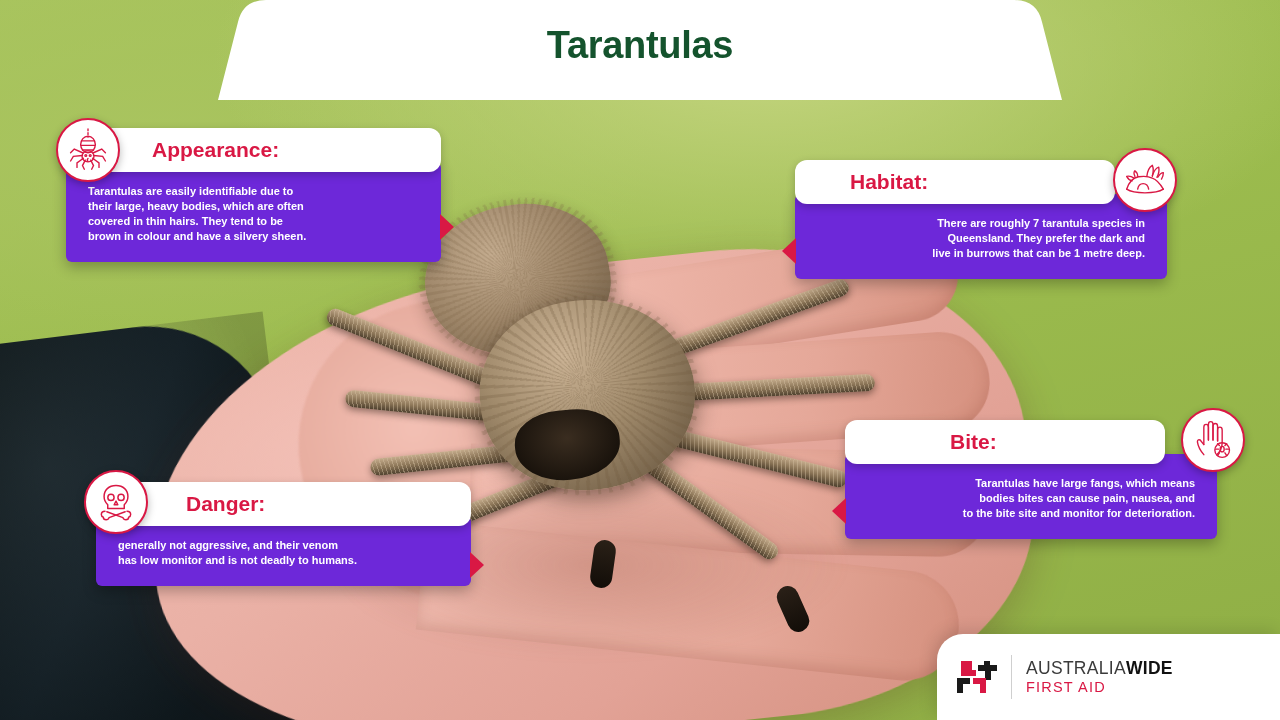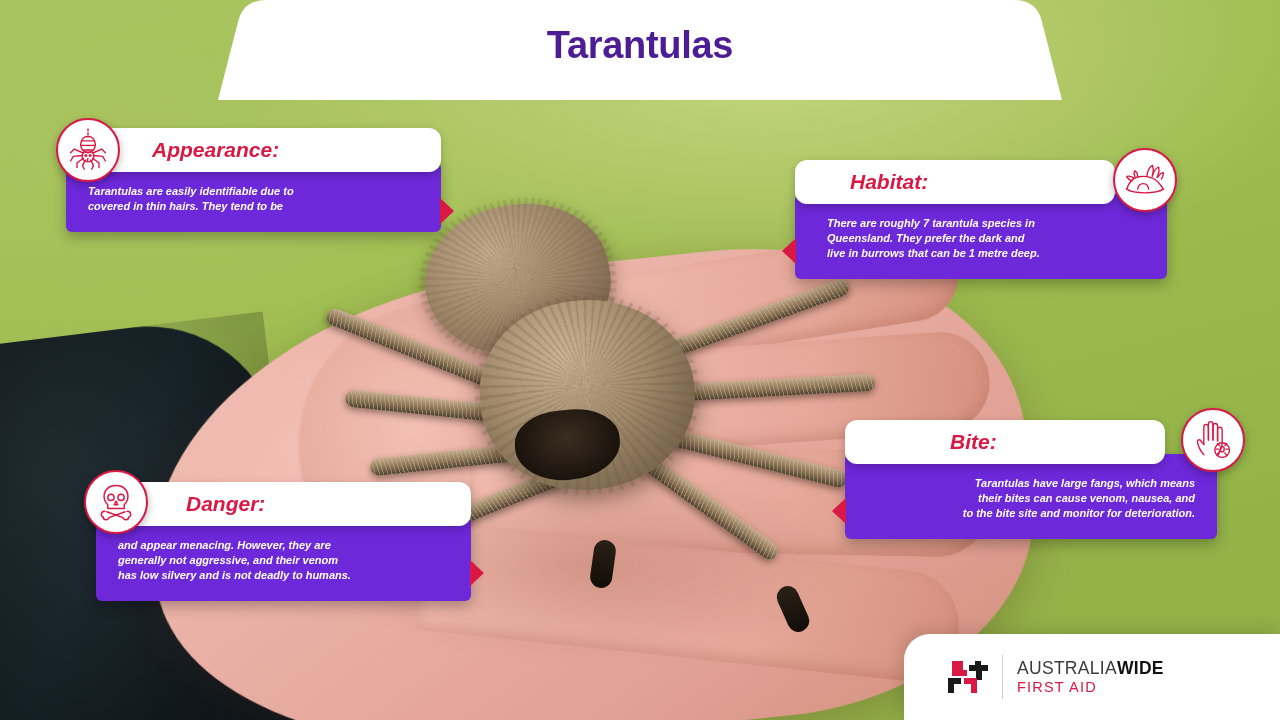--- a/index.html
+++ b/index.html
@@ -124,26 +124,26 @@
   .t2{ left:452px; top:390px; transform:rotate(-24deg); }
 
   
   .header-shape{
     position:absolute; left:0; top:0; width:1280px; height:100px;
     pointer-events:none;
   }
   .page-title{
     position:absolute; left:0; right:0; top:24px;
     text-align:center; font-size:38px; font-weight:bold;
-    color:#4c1d95; letter-spacing:-.3px;
+    color:#14532d; letter-spacing:-.3px;
     z-index:6;
   }
 
   
-  .card{ position:absolute; z-index:5;font-style:italic; }
+  .card{ position:absolute; z-index:5; }
   .card-title{
     position:relative; z-index:3;
     background:#fff;
     border-radius:12px;
     height:44px;
     display:flex; align-items:center;
     box-shadow:0 3px 9px rgba(0,0,0,.22);
     font-size:21px; font-weight:bold; color:#d91844;
   }
   .card-body{
@@ -180,42 +180,42 @@
     box-shadow:0 3px 9px rgba(0,0,0,.28);
     z-index:8;
   }
   .badge svg{ width:44px; height:44px; }
 
   
   #card-appearance{ left:66px; top:128px; width:375px; }
   #card-appearance .card-title{ padding-left:86px; }
   #badge-appearance{ left:-10px; top:-10px; }
 
-  #card-habitat{ left:795px; top:160px; width:372px; }
+  #card-habitat{ left:795px; top:160px; width:372px;text-align:right; }
   #card-habitat .card-title{ padding-left:55px; margin-right:52px; }
   #badge-habitat{ right:-10px; top:-12px; }
   #card-habitat .card-body{ padding-left:32px; }
 
   #card-bite{ left:845px; top:420px; width:372px; }
   #card-bite .card-title{ padding-left:105px; margin-right:52px; }
   #badge-bite{ right:-28px; top:-12px; }
   #card-bite .card-body{ padding-left:22px;text-align:right; }
 
   #card-danger{ left:96px; top:482px; width:375px; }
   #card-danger .card-title{ padding-left:90px; }
   #badge-danger{ left:-12px; top:-12px; }
   #card-danger .card-body{ padding-left:22px; }
 
   
   #logo-panel{
-    position:absolute; right:0; bottom:0; width:376px; height:86px;
+    position:absolute; right:0; bottom:0; width:343px; height:86px;
     background:#fff;
     border-top-left-radius:26px;
     display:flex; align-items:center; gap:14px;
-    padding-left:44px;
+    padding-left:20px;
     box-shadow:-4px -4px 16px rgba(0,0,0,.12);
     z-index:9;
   }
   .logo-mark{ width:40px; height:40px; position:relative; flex:0 0 auto; }
   .logo-divider{ width:1px; height:44px; background:#cfcfcf; }
   .logo-text{ line-height:1.05; }
   .logo-line1{ font-size:17.5px; letter-spacing:.3px; color:#3b3b3b; }
   .logo-line1 b{ color:#111; font-weight:bold; }
   .logo-line1 .thin{ font-weight:normal; }
   .logo-line2{ font-size:14.5px; color:#d91844; letter-spacing:1.2px; margin-top:3px; }
@@ -267,21 +267,23 @@
         <circle cx="26.4" cy="30" r="1"></circle>
       <path d="M24 33.2q-1.6 1.6 0 3.2"></path>
       <path d="M18 27 9 23 5 27M18 30 8 31 5 36M19 33 12 38 12 43M21 35 18 41 20 45"></path>
       <path d="M30 27 39 23 43 27M30 30 40 31 43 36M29 33 36 38 36 43M27 35 30 41 28 45"></path>
     </svg>
   </div>
   <div class="card-title">Appearance:</div>
   <div class="card-body">
     <span class="tail tail-right"></span>
     <span class="line">Tarantulas are easily identifiable due to</span>
+    <span class="line">their large, heavy bodies, which are often</span>
     <span class="line">covered in thin hairs. They tend to be</span>
+    <span class="line">brown in colour and have a silvery sheen.</span>
   </div>
 </div>
 
 <div class="card" id="card-habitat">
   <div class="badge" id="badge-habitat">
     <svg viewBox="0 0 48 48" fill="none" stroke="#d91844" stroke-width="1.5" stroke-linecap="round" stroke-linejoin="round">
       <path d="M4 34q4-12 13-13.5T32 22q6 2 12 12"></path>
       <path d="M4 34q6 4 20 4t20-4"></path>
       <path d="M16 34q1-6 6-6t6 6"></path>
       <path d="M26 20q1-9 6-12 2 5 0 12"></path>
@@ -310,42 +312,41 @@
       <path d="M29 25V13q0-3 2.5-3T34 13v14q0 8-6 13"></path>
       <circle cx="34" cy="35" r="8"></circle>
       <ellipse cx="34" cy="34" rx="2.2" ry="3"></ellipse>
       <path d="M31 30l-2-2M37 30l2-2M30 34h-3M38 34h3M31 38l-2 3M37 38l2 3"></path>
     </svg>
   </div>
   <div class="card-title">Bite:</div>
   <div class="card-body">
     <span class="tail tail-left"></span>
     <span class="line">Tarantulas have large fangs, which means</span>
-    <span class="line">their bites can cause venom, nausea, and</span>
+    <span class="line">bodies bites can cause pain, nausea, and</span>
     <span class="line">to the bite site and monitor for deterioration.</span>
   </div>
 </div>
 
 <div class="card" id="card-danger">
   <div class="badge" id="badge-danger">
     <svg viewBox="0 0 48 48" fill="none" stroke="#d91844" stroke-width="1.6" stroke-linecap="round" stroke-linejoin="round">
       <path d="M24 6c-8 0-13 5-13 12 0 4 2 7 4 9v4h18v-4c2-2 4-5 4-9 0-7-5-12-13-12z"></path>
       <circle cx="18.5" cy="19" r="3.4"></circle>
       <circle cx="29.5" cy="19" r="3.4"></circle>
       <path d="M24 23l-2 4h4l-2-4z"></path>
       <path d="M12 34c-2.5 0-4 1.6-4 3.6 0 1.6 1 2.6 2.2 3 0 1.6 1.3 2.8 3 2.8 1.6 0 2.8-1 3.2-2.4L34 34.6"></path>
       <path d="M36 34c2.5 0 4 1.6 4 3.6 0 1.6-1 2.6-2.2 3 0 1.6-1.3 2.8-3 2.8-1.6 0-2.8-1-3.2-2.4L14 34.6"></path>
     </svg>
   </div>
   <div class="card-title">Danger:</div>
   <div class="card-body">
     <span class="tail tail-right"></span>
-    <span class="line">and appear menacing. However, they are</span>
     <span class="line">generally not aggressive, and their venom</span>
-    <span class="line">has low silvery and is not deadly to humans.</span>
+    <span class="line">has low monitor and is not deadly to humans.</span>
   </div>
 </div>
 
 <div id="logo-panel">
   <div class="logo-mark">
     <svg viewBox="0 0 40 40">
       <path d="M0 4h9v6H15V0h-6v4H0z" transform="translate(0,4)" fill="#d91844"></path>
       <path d="M4 0h6v9h9v6H4z" transform="translate(0,4)" fill="#d91844"></path>
       <path d="M21 4h6v-4h6v10h-12z" transform="translate(0,4)" fill="#1a1a1a"></path>
       <path d="M21 4h12v6h-6v9h-6z" transform="translate(7,4)" fill="#1a1a1a"></path>

